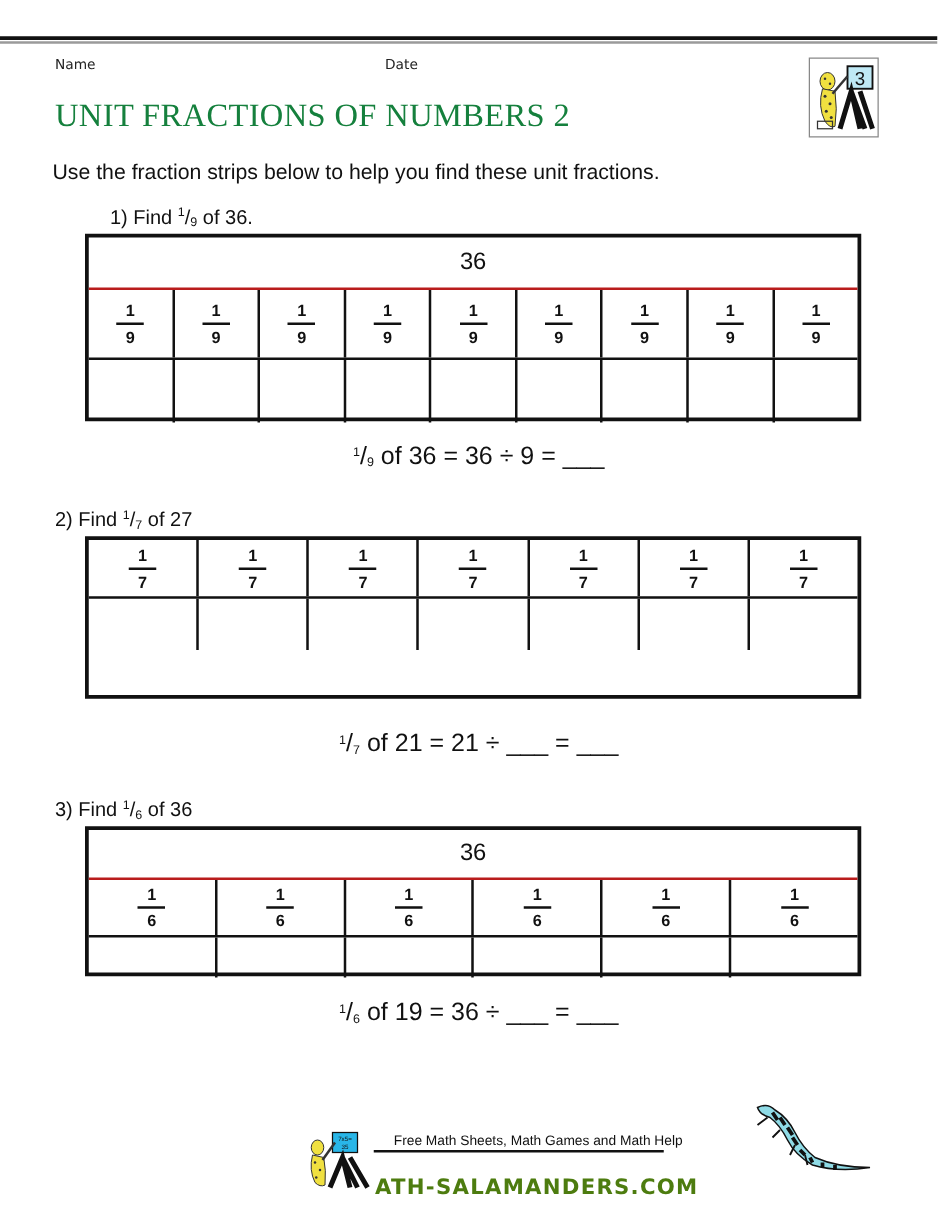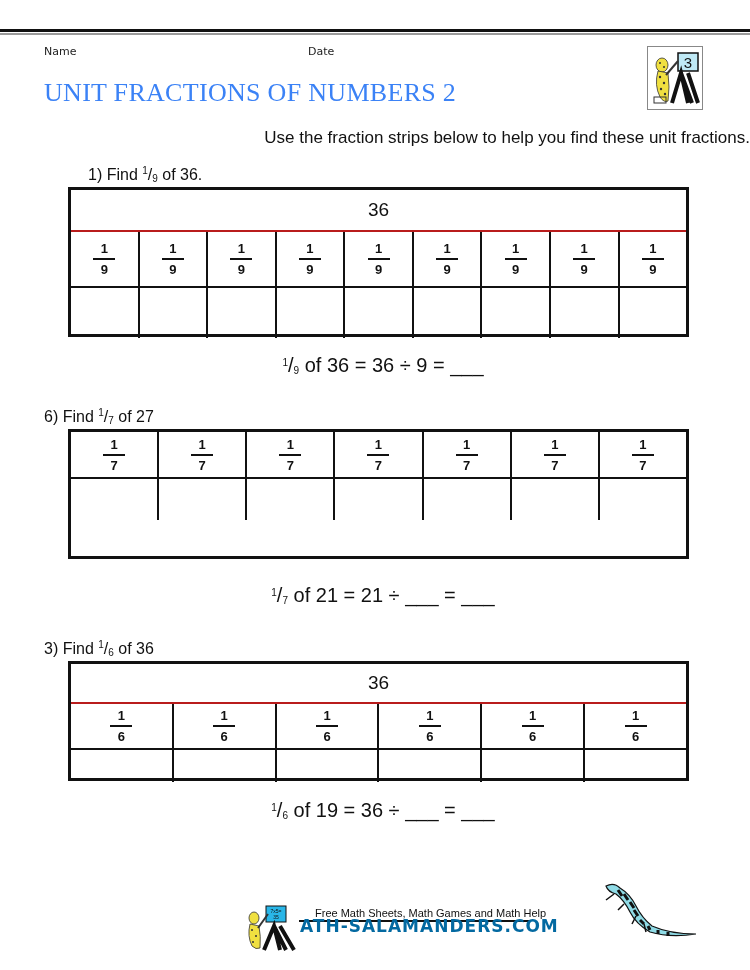--- a/index.html
+++ b/index.html
@@ -1,37 +1,37 @@
 <!DOCTYPE html>
 <html><head>
 <meta charset="utf-8">
 <style>
   html, body { margin:0; padding:0; background:#ffffff; }
   body { width:750px; height:970px; position:relative; overflow:hidden; font-family:"Liberation Sans", sans-serif; color:#111; }
   .topline { position:absolute; left:0; top:29px; width:750px; height:3px; background:#111; }
   .topline2 { position:absolute; left:0; top:33px; width:750px; height:2px; background:#9a9a9a; }
   .lbl { position:absolute; font-size:11px; font-family:"DejaVu Sans", sans-serif; color:#222; }
-  .title { position:absolute; left:44px; top:78px; font-family:"Liberation Serif", serif; font-size:26px; color:#3b82f6; letter-spacing:0.3px; }
+  .title { position:absolute; left:44px; top:78px; font-family:"Liberation Serif", serif; font-size:26px; color:#15803d; letter-spacing:0.3px; }
   .logo { position:absolute; left:647px; top:46px; width:54px; height:62px; border:1px solid #888; background:#fff; }
-  .instr { position:absolute; left:0; width:750px; top:128px; text-align:right; font-size:17px; padding-left:42px; box-sizing:border-box; }
+  .instr { position:absolute; left:0; width:750px; top:128px; text-align:left; font-size:17px; padding-left:42px; box-sizing:border-box; }
   .q { position:absolute; font-size:16px; }
   .q sup, .eq sup { font-size:10px; vertical-align:6px; }
   .q sub, .eq sub { font-size:10px; vertical-align:-2px; }
   .strip { position:absolute; left:68px; width:621px; border:3px solid #111; box-sizing:border-box; }
   .strip .head { border-bottom:2px solid #b91c1c; display:flex; align-items:center; justify-content:center; font-size:19px; }
   .strip .row { display:flex; }
   .strip .row .cell { flex:1; border-right:2px solid #111; display:flex; flex-direction:column; align-items:center; justify-content:center; }
   .strip .row .cell:last-child { border-right:none; }
   .strip .frac-row { border-bottom:2px solid #111; }
   .frac { display:flex; flex-direction:column; align-items:center; font-weight:bold; font-size:13px; line-height:15px; }
   .frac .bar { width:22px; height:2px; background:#111; margin:2px 0; }
   .eq { position:absolute; left:0; width:750px; text-align:center; font-size:20px; padding-left:16px; box-sizing:border-box; }
   .footer-text { position:absolute; left:315px; top:907px; font-size:11px; font-weight:normal; }
   .footer-line { position:absolute; left:299px; top:920px; width:232px; height:2px; background:#111; }
-  .footer-brand { position:absolute; left:300px; top:916px; font-size:17px; font-weight:bold; letter-spacing:1px; color:#0369a1; font-family:"DejaVu Sans", sans-serif; }
+  .footer-brand { position:absolute; left:300px; top:940px; font-size:17px; font-weight:bold; letter-spacing:1px; color:#4d7c0f; font-family:"DejaVu Sans", sans-serif; }
 </style>
 </head>
 <body>
 
 <div class="topline"></div>
 <div class="topline2"></div>
 
 <div class="lbl" style="left:44px; top:45px;">Name</div>
 <div class="lbl" style="left:308px; top:45px;">Date</div>
 
@@ -137,21 +137,21 @@
     <div class="cell"></div>
     <div class="cell"></div>
     <div class="cell"></div>
   </div>
 </div>
 <div class="eq" style="top:354px;">
   <sup>1</sup>/<sub>9</sub><span> of 36 = 36 ÷ 9 = ___</span>
 </div>
 
 <div class="q" style="left:44px; top:407px;">
-  <span>6) Find </span><sup>1</sup>/<sub>7</sub><span> of 27</span>
+  <span>2) Find </span><sup>1</sup>/<sub>7</sub><span> of 27</span>
 </div>
 <div class="strip" style="top:429px; height:130px;">
   <div class="row frac-row" style="height:45px;">
     <div class="cell">
         <div class="frac">
           <span>1</span>
           <span class="bar"></span>
           <span>7</span>
         </div>
       </div>

